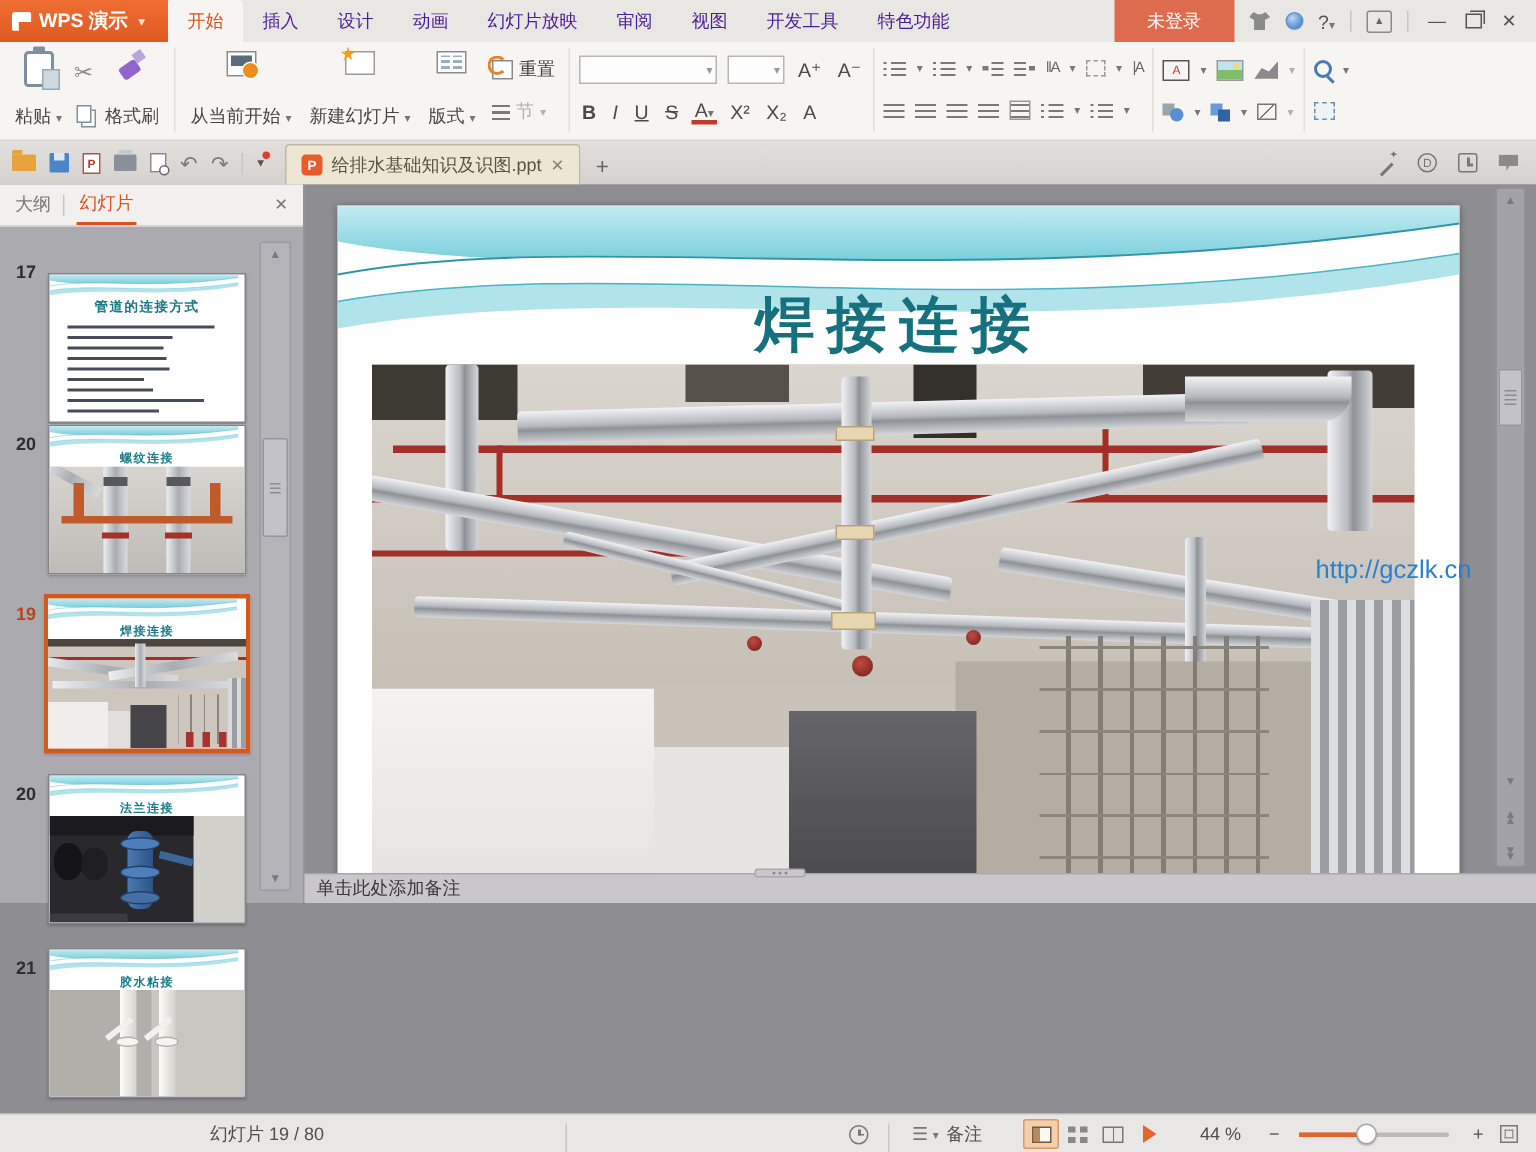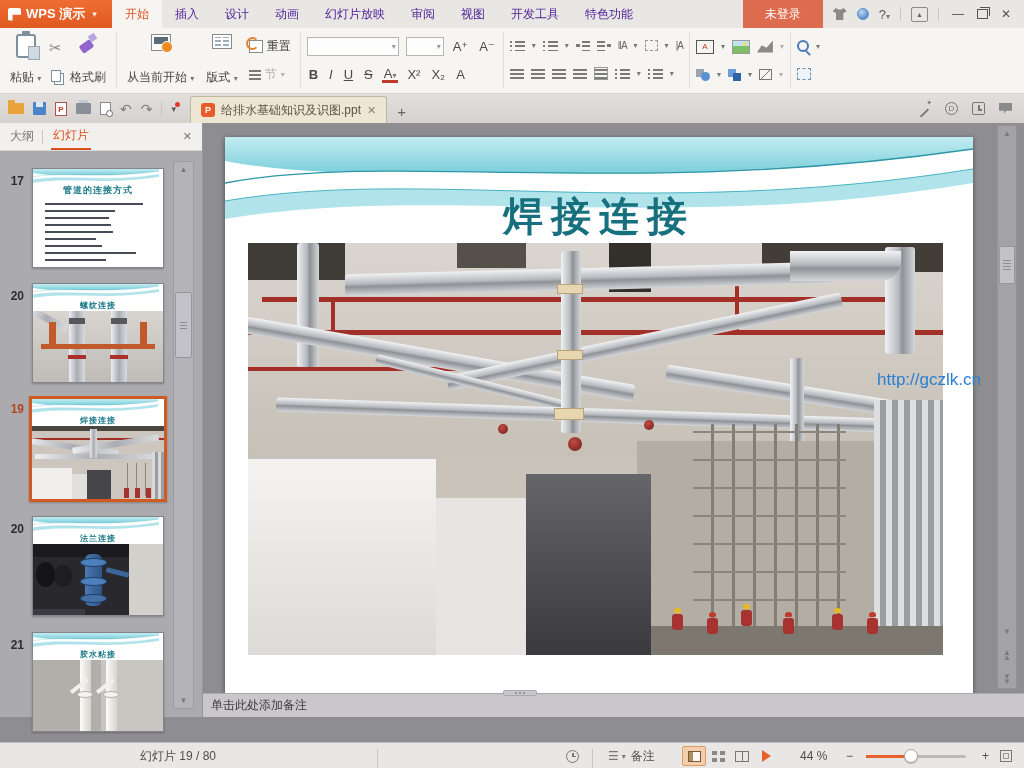--- a/index.html
+++ b/index.html
@@ -106,21 +106,21 @@
   .ic-wand{width:13px;height:13px;position:relative;}
   .ic-wand:before{content:"";position:absolute;left:1px;bottom:1px;width:11px;height:2px;background:#777;transform:rotate(-45deg);}
   .ic-wand:after{content:"✦";position:absolute;right:-1px;top:-3px;font-size:7px;color:#777;}
   .ic-dcirc{width:13px;height:13px;border:1px solid #777;border-radius:50%;font-size:8px;text-align:center;line-height:12px;color:#777;}
   .ic-clockbox{width:13px;height:13px;border:1px solid #777;border-radius:2px;position:relative;}
   .ic-clockbox:before{content:"";position:absolute;left:5px;top:2px;width:1.5px;height:5px;background:#777;}
   .ic-clockbox:after{content:"";position:absolute;left:5px;top:6px;width:4px;height:1.5px;background:#777;}
   .ic-flagmsg{width:13px;height:11px;background:#8a8a8a;clip-path:polygon(0 0,100% 0,100% 70%,55% 70%,40% 100%,40% 70%,0 70%);}
 
   
-  .workspace{position:absolute;left:0;top:123px;width:1024px;height:594px;display:flex;}
+  .workspace{position:absolute;left:0;top:123px;width:1024px;height:479px;display:flex;}
   .leftpanel{width:203px;background:#abaaaf;border-right:1px solid #94939a;position:relative;}
   .phead{height:28px;background:#f2f0ee;border-bottom:1px solid #d8d5d2;display:flex;align-items:center;padding:0 10px;gap:8px;}
   .ptab-outline{color:#777;}
   .ptab-slides{color:#d9531e;border-bottom:2px solid #d9531e;padding:4px 2px;}
   .pclose{margin-left:auto;color:#777;font-size:11px;}
   .thumb-num{position:absolute;width:24px;text-align:right;font-weight:bold;color:#2e2e30;font-size:12px;}
   .thumb{position:absolute;left:32px;width:132px;height:100px;background:#fff;border:1px solid #85848d;box-shadow:0 1px 2px rgba(0,0,0,.25);overflow:hidden;}
   .thumb.sel{left:29px;width:138px;height:106px;border:3px solid #cf5b22;}
   .thumb-title{position:absolute;left:0;right:0;text-align:center;font-size:8px;font-weight:bold;color:#1b7a88;letter-spacing:1px;}
   .tphoto{position:absolute;left:0;right:0;bottom:0;overflow:hidden;}
@@ -227,20 +227,24 @@
         <span class="lbl">格式刷</span>
       </div>
     </div>
     <div class="rdiv"></div>
     <div class="rgroup">
       <div class="bigbtn">
         <span class="ic-proj"></span>
         <span class="lbl"><span>从当前开始</span> <span class="car">▾</span></span>
       </div>
       <div class="bigbtn">
+        <span class="ic-newslide"></span>
+        <span class="lbl"><span>新建幻灯片</span> <span class="car">▾</span></span>
+      </div>
+      <div class="bigbtn">
         <span class="ic-layout">
             <i></i>
             <i></i>
           </span>
         <span class="lbl"><span>版式</span> <span class="car">▾</span></span>
       </div>
       <div class="rrow2">
         <div class="smallbtn">
           <span class="ic-reset"></span>
           <span class="lbl">重置</span>
@@ -366,21 +370,21 @@
 
     <div class="leftpanel">
       <div class="phead">
         <span class="ptab-outline">大纲</span>
         <span class="vsep"></span>
         <span class="ptab-slides">幻灯片</span>
         <span class="pclose">✕</span>
       </div>
       <div id="thumbs">
           <div class="thumb-num" style="top: 51px;">17</div>
-          <div class="thumb" style="top: 45px;"><svg class="wave" viewBox="0 0 748 95" preserveAspectRatio="none" style="height: 16px;">
+          <div class="thumb" style="top: 59px;"><svg class="wave" viewBox="0 0 748 95" preserveAspectRatio="none" style="height: 16px;">
             <defs>
               <linearGradient id="wg1" x1="0" y1="0" x2="0" y2="1">
                 <stop offset="0" stop-color="#c3ecf1"></stop>
                   <stop offset="1" stop-color="#64c6d5"></stop>
               </linearGradient>
             </defs>
             <path d="M0,0 H748 V28 C640,46 520,54 380,42 C240,30 120,46 0,24 Z" fill="url(#wg1)"></path>
             <path d="M0,46 C170,14 400,62 748,12 L748,32 C420,84 200,30 0,64 Z" fill="#ffffff"></path>
             <path d="M0,64 C200,30 420,84 748,32 L748,46 C440,98 210,46 0,82 Z" fill="#a8e0e9" opacity="0.9"></path>
             <path d="M0,46 C170,14 400,62 748,12" stroke="#2e96a6" stroke-width="1.3" fill="none"></path>

